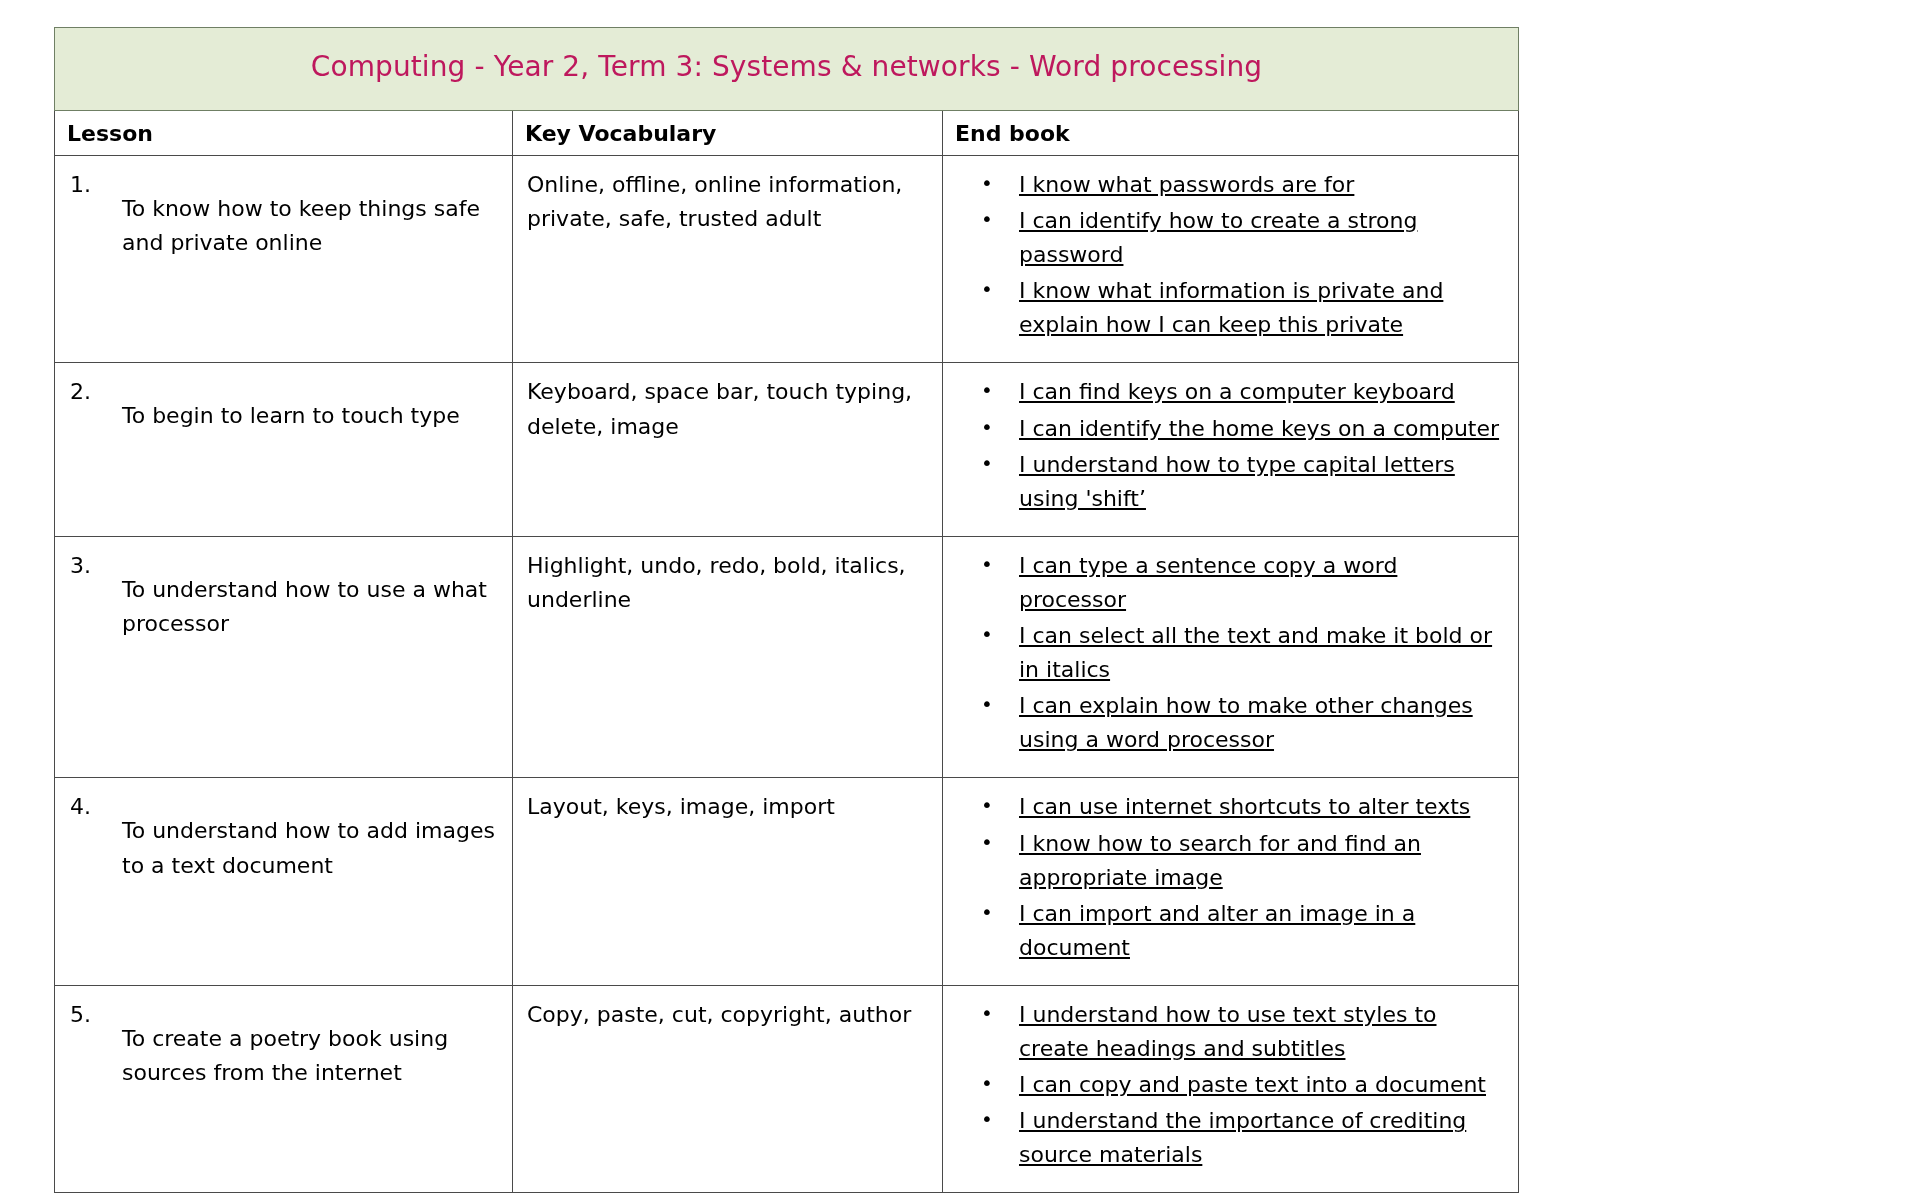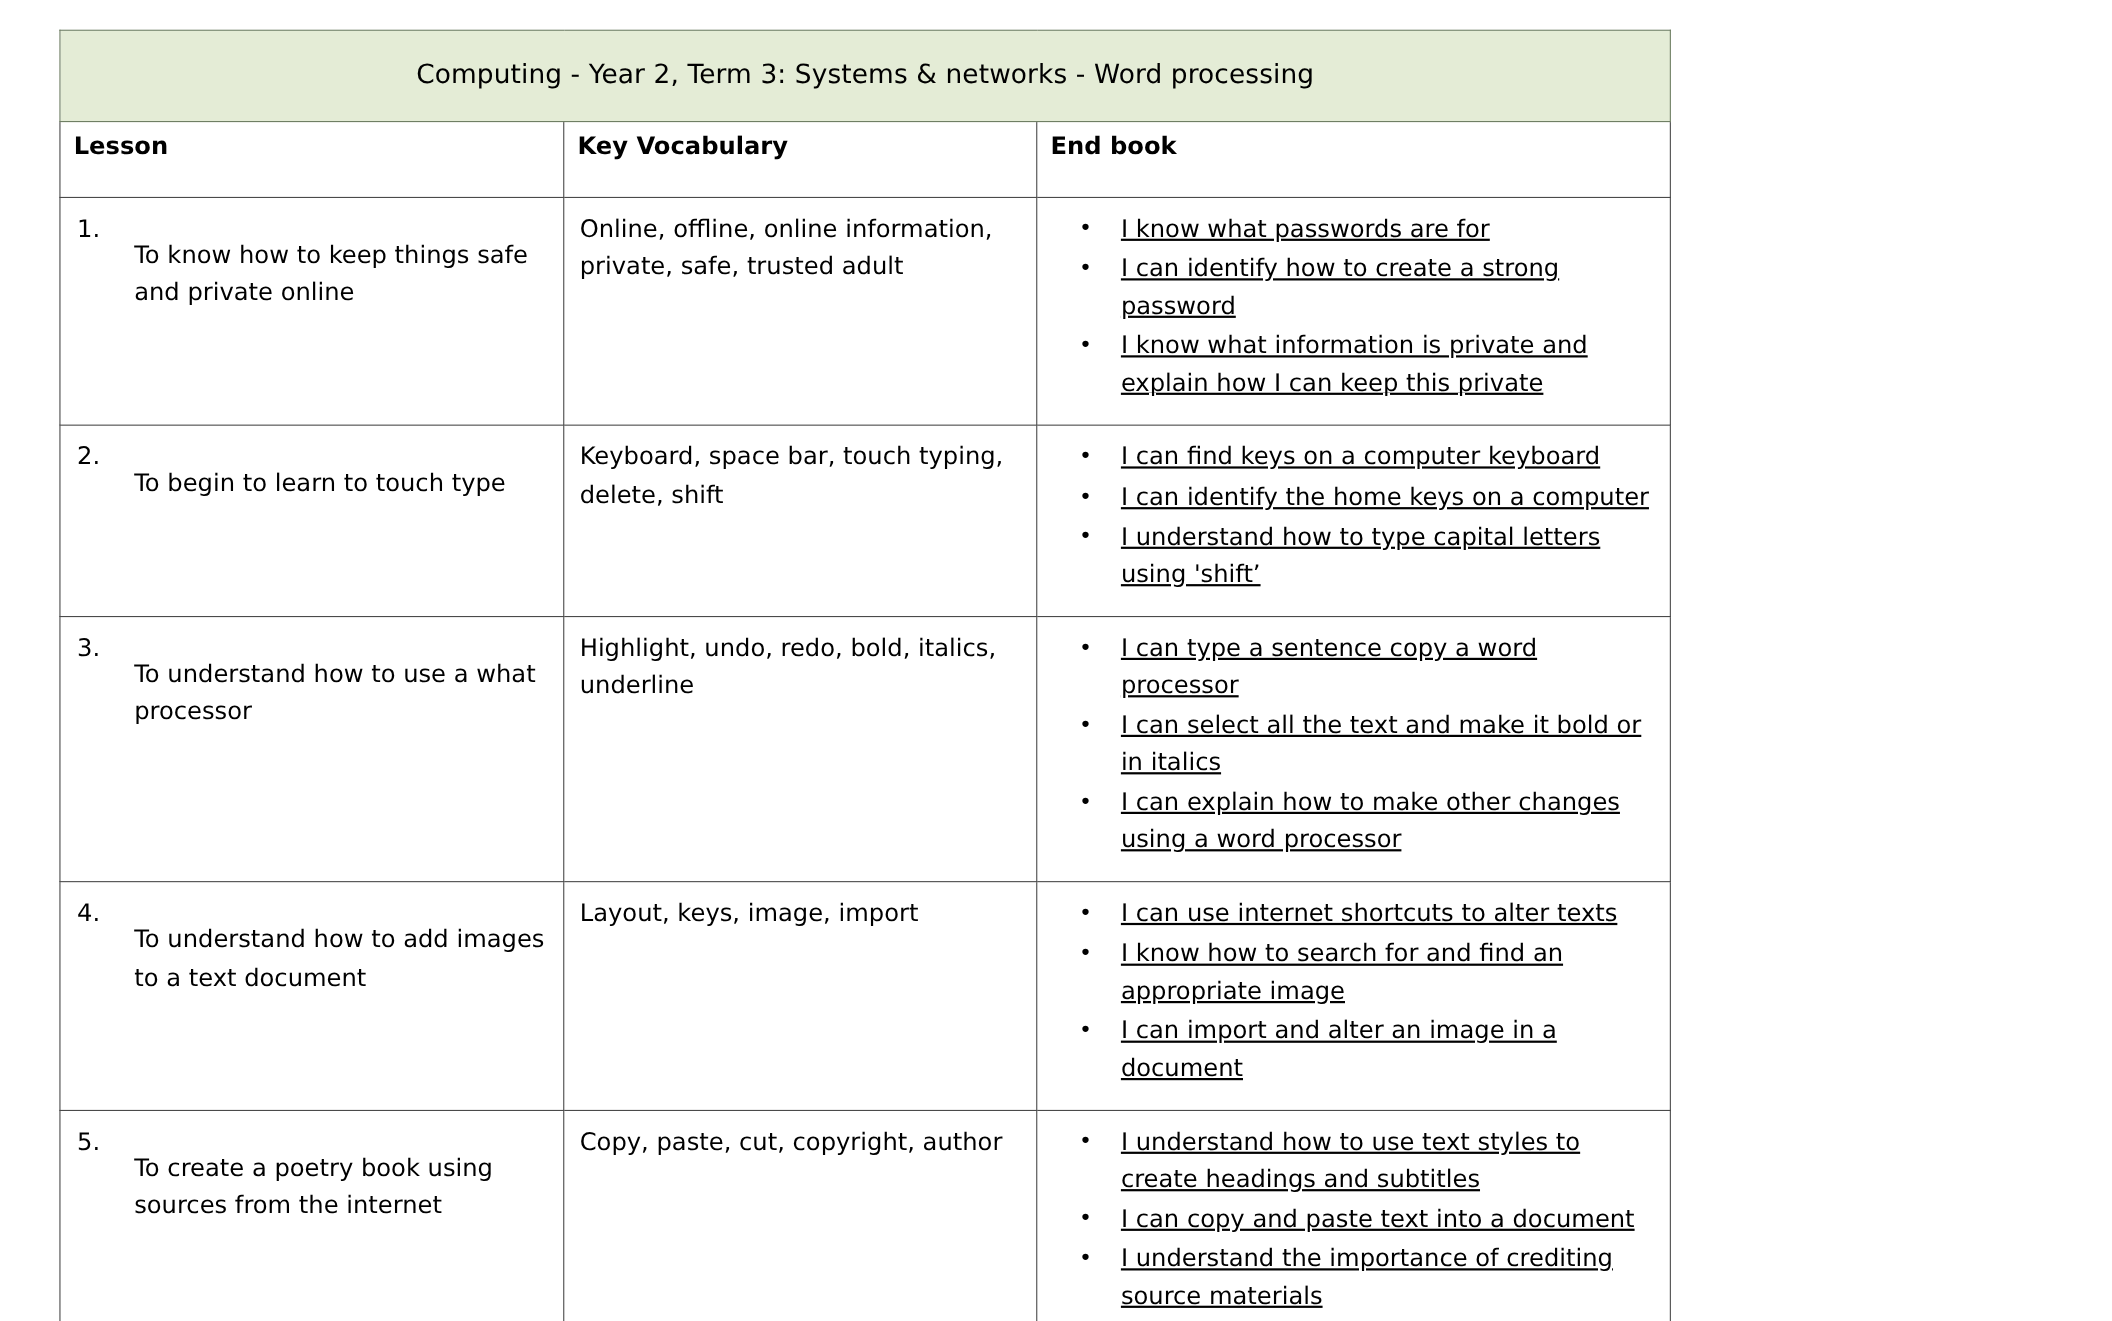--- a/index.html
+++ b/index.html
@@ -35,33 +35,33 @@
   .title-cell {
     background: #e4ecd6;
     border: 1.5px solid #6f7f64;
     text-align: center;
     vertical-align: middle;
     padding: 12px 10px 16px 10px;
     height: 54px;
   }
   .title-text {
     font-family: "DejaVu Sans", sans-serif;
-    font-size: 24px;
+    font-size: 28px;
     line-height: 1.12;
-    color: #000000;
+    color: #be185d;
     letter-spacing: 0.1px;
     white-space: nowrap;
   }
 
   th.head-cell {
     border: 1.2px solid #4a4a4a;
     border-top: 1.5px solid #6f7f64;
     text-align: left;
     vertical-align: top;
-    padding: 10px 12px 28px 12px;
+    padding: 10px 12px 4px 12px;
     font-weight: bold;
     font-size: 22px;
     line-height: 1.2;
     height: 30px;
     margin-top: 40px;
   }
 
   td.body-cell {
     border: 1.2px solid #4a4a4a;
     vertical-align: top;
@@ -170,21 +170,21 @@
       </tr>
 
       <tr>
         <td class="body-cell cell-lesson">
           <div class="lesson-item">
             <span class="lesson-num">2.</span>
             <span class="lesson-text">To begin to learn to touch type</span>
           </div>
         </td>
         <td class="body-cell cell-vocab">
-          <div class="vocab-text">Keyboard, space bar, touch typing, delete, shift</div>
+          <div class="vocab-text">Keyboard, space bar, touch typing, delete, image</div>
         </td>
         <td class="body-cell cell-end">
           <ul class="endpoints">
             <li>
               <span class="bullet">•</span>
               <span class="ep-text">I can find keys on a computer keyboard</span>
             </li>
             <li>
               <span class="bullet">•</span>
               <span class="ep-text">I can identify the home keys on a computer</span>

